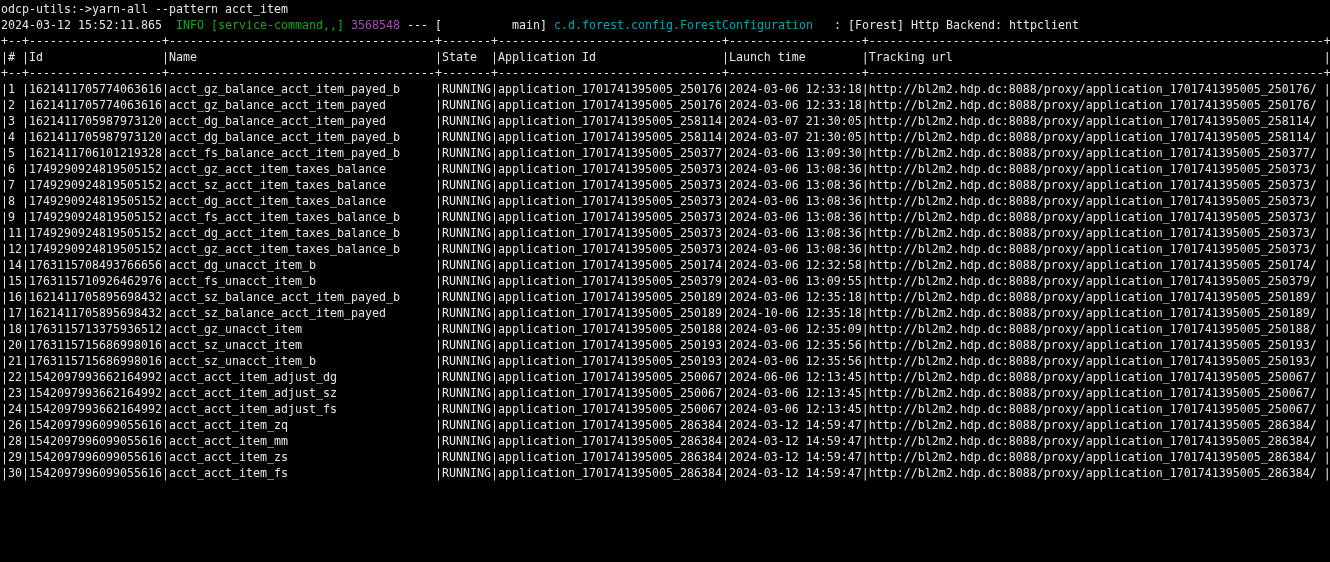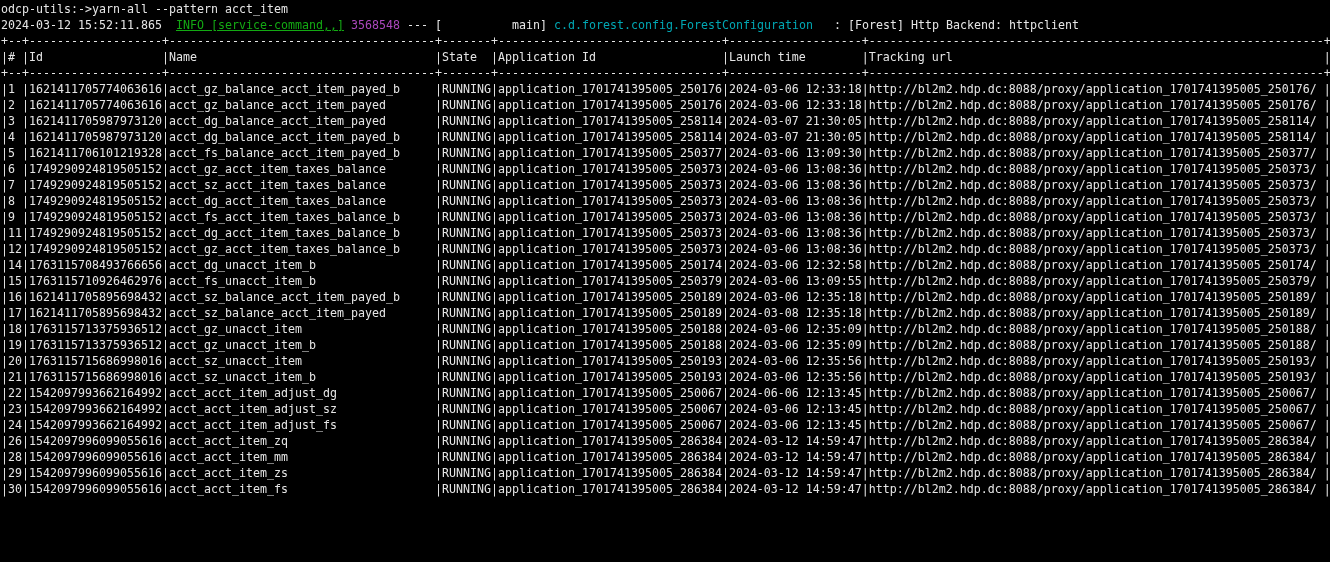--- a/index.html
+++ b/index.html
@@ -20,21 +20,21 @@
     line-height: 16px;
     padding: 1px 0 0 1px;
     box-sizing: border-box;
     cursor: text;
   }
   .line {
     height: 16px;
     white-space: pre;
   }
   .line span { white-space: pre; }
-  .fg-green   { color: var(--green, #13a913); text-decoration: underline; }
+  .fg-green   { color: var(--green, #13a913); }
   .fg-magenta { color: var(--magenta, #ab47bc); }
   .fg-cyan    { color: var(--cyan, #00a7b3); }
 </style>
 </head>
 <body>
 
 <div class="terminal">
 
   <div class="line"><span>odcp-utils:-&gt;</span><span>yarn-all --pattern acct_item</span></div>
 
@@ -51,23 +51,22 @@
       <div class="line">|5 |1621411706101219328|acct_fs_balance_acct_item_payed_b     |RUNNING|application_1701741395005_250377|2024-03-06 13:09:30|http://bl2m2.hdp.dc:8088/proxy/application_1701741395005_250377/ |</div>
       <div class="line">|6 |1749290924819505152|acct_gz_acct_item_taxes_balance       |RUNNING|application_1701741395005_250373|2024-03-06 13:08:36|http://bl2m2.hdp.dc:8088/proxy/application_1701741395005_250373/ |</div>
       <div class="line">|7 |1749290924819505152|acct_sz_acct_item_taxes_balance       |RUNNING|application_1701741395005_250373|2024-03-06 13:08:36|http://bl2m2.hdp.dc:8088/proxy/application_1701741395005_250373/ |</div>
       <div class="line">|8 |1749290924819505152|acct_dg_acct_item_taxes_balance       |RUNNING|application_1701741395005_250373|2024-03-06 13:08:36|http://bl2m2.hdp.dc:8088/proxy/application_1701741395005_250373/ |</div>
       <div class="line">|9 |1749290924819505152|acct_fs_acct_item_taxes_balance_b     |RUNNING|application_1701741395005_250373|2024-03-06 13:08:36|http://bl2m2.hdp.dc:8088/proxy/application_1701741395005_250373/ |</div>
       <div class="line">|11|1749290924819505152|acct_dg_acct_item_taxes_balance_b     |RUNNING|application_1701741395005_250373|2024-03-06 13:08:36|http://bl2m2.hdp.dc:8088/proxy/application_1701741395005_250373/ |</div>
       <div class="line">|12|1749290924819505152|acct_gz_acct_item_taxes_balance_b     |RUNNING|application_1701741395005_250373|2024-03-06 13:08:36|http://bl2m2.hdp.dc:8088/proxy/application_1701741395005_250373/ |</div>
       <div class="line">|14|1763115708493766656|acct_dg_unacct_item_b                 |RUNNING|application_1701741395005_250174|2024-03-06 12:32:58|http://bl2m2.hdp.dc:8088/proxy/application_1701741395005_250174/ |</div>
       <div class="line">|15|1763115710926462976|acct_fs_unacct_item_b                 |RUNNING|application_1701741395005_250379|2024-03-06 13:09:55|http://bl2m2.hdp.dc:8088/proxy/application_1701741395005_250379/ |</div>
       <div class="line">|16|1621411705895698432|acct_sz_balance_acct_item_payed_b     |RUNNING|application_1701741395005_250189|2024-03-06 12:35:18|http://bl2m2.hdp.dc:8088/proxy/application_1701741395005_250189/ |</div>
-      <div class="line">|17|1621411705895698432|acct_sz_balance_acct_item_payed       |RUNNING|application_1701741395005_250189|2024-03-08 12:35:18|http://bl2m2.hdp.dc:8088/proxy/application_1701741395005_250189/ |</div>
+      <div class="line">|17|1621411705895698432|acct_sz_balance_acct_item_payed       |RUNNING|application_1701741395005_250189|2024-10-06 12:35:18|http://bl2m2.hdp.dc:8088/proxy/application_1701741395005_250189/ |</div>
       <div class="line">|18|1763115713375936512|acct_gz_unacct_item                   |RUNNING|application_1701741395005_250188|2024-03-06 12:35:09|http://bl2m2.hdp.dc:8088/proxy/application_1701741395005_250188/ |</div>
-      <div class="line">|19|1763115713375936512|acct_gz_unacct_item_b                 |RUNNING|application_1701741395005_250188|2024-03-06 12:35:09|http://bl2m2.hdp.dc:8088/proxy/application_1701741395005_250188/ |</div>
       <div class="line">|20|1763115715686998016|acct_sz_unacct_item                   |RUNNING|application_1701741395005_250193|2024-03-06 12:35:56|http://bl2m2.hdp.dc:8088/proxy/application_1701741395005_250193/ |</div>
       <div class="line">|21|1763115715686998016|acct_sz_unacct_item_b                 |RUNNING|application_1701741395005_250193|2024-03-06 12:35:56|http://bl2m2.hdp.dc:8088/proxy/application_1701741395005_250193/ |</div>
       <div class="line">|22|1542097993662164992|acct_acct_item_adjust_dg              |RUNNING|application_1701741395005_250067|2024-06-06 12:13:45|http://bl2m2.hdp.dc:8088/proxy/application_1701741395005_250067/ |</div>
       <div class="line">|23|1542097993662164992|acct_acct_item_adjust_sz              |RUNNING|application_1701741395005_250067|2024-03-06 12:13:45|http://bl2m2.hdp.dc:8088/proxy/application_1701741395005_250067/ |</div>
       <div class="line">|24|1542097993662164992|acct_acct_item_adjust_fs              |RUNNING|application_1701741395005_250067|2024-03-06 12:13:45|http://bl2m2.hdp.dc:8088/proxy/application_1701741395005_250067/ |</div>
       <div class="line">|26|1542097996099055616|acct_acct_item_zq                     |RUNNING|application_1701741395005_286384|2024-03-12 14:59:47|http://bl2m2.hdp.dc:8088/proxy/application_1701741395005_286384/ |</div>
       <div class="line">|28|1542097996099055616|acct_acct_item_mm                     |RUNNING|application_1701741395005_286384|2024-03-12 14:59:47|http://bl2m2.hdp.dc:8088/proxy/application_1701741395005_286384/ |</div>
       <div class="line">|29|1542097996099055616|acct_acct_item_zs                     |RUNNING|application_1701741395005_286384|2024-03-12 14:59:47|http://bl2m2.hdp.dc:8088/proxy/application_1701741395005_286384/ |</div>
       <div class="line">|30|1542097996099055616|acct_acct_item_fs                     |RUNNING|application_1701741395005_286384|2024-03-12 14:59:47|http://bl2m2.hdp.dc:8088/proxy/application_1701741395005_286384/ |</div>
     </div>

